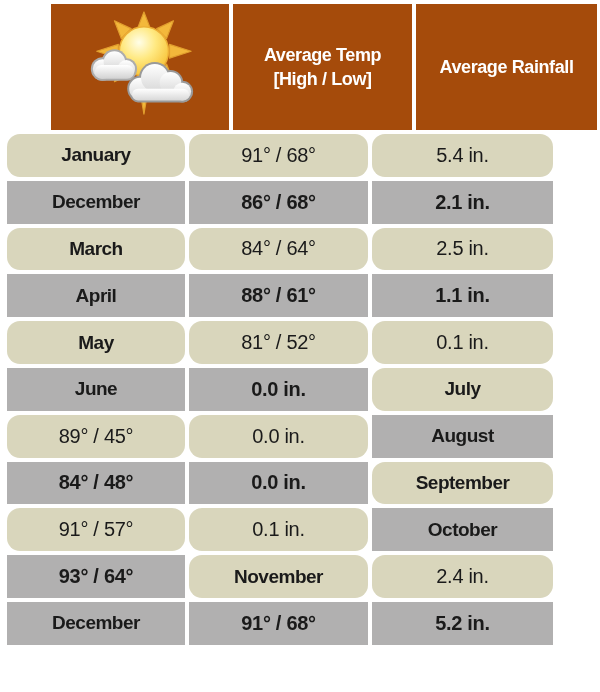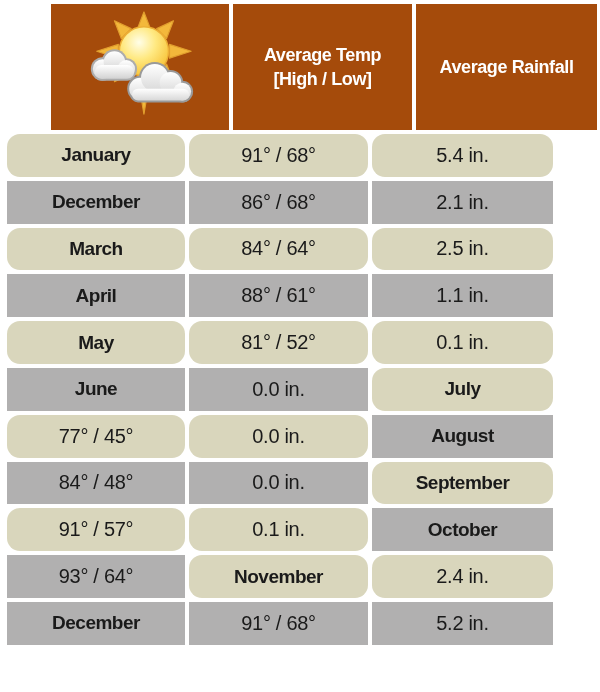--- a/index.html
+++ b/index.html
@@ -54,21 +54,21 @@
     font-size: 20px;
     letter-spacing: -0.3px;
     white-space: nowrap;
   }
   .cell.month {
     font-weight: 700;
     font-size: 19px;
     letter-spacing: -0.5px;
   }
   .beige { background: var(--row-beige, #d9d6bc); border-radius: 13px; }
-  .gray  { background: var(--row-gray,  #b1b0b0); }
+  .gray  { background: var(--row-gray,  #b1b0b0); font-weight: bold; }
   .icon-box {
     width: 122px;
     height: 120px;
     display: flex;
     align-items: center;
     justify-content: center;
   }
   svg { display: block; }
 </style>
 </head>
@@ -166,21 +166,21 @@
     <div class="cell rain gray">1.1 in.</div>
 
     <div class="cell month beige">May</div>
     <div class="cell temp beige">81° / 52°</div>
     <div class="cell rain beige">0.1 in.</div>
 
     <div class="cell month gray">June</div>
     <div class="cell rain gray">0.0 in.</div>
 
     <div class="cell month beige">July</div>
-    <div class="cell temp beige">77° / 45°</div>
+    <div class="cell temp beige">89° / 45°</div>
     <div class="cell rain beige">0.0 in.</div>
 
     <div class="cell month gray">August</div>
     <div class="cell temp gray">84° / 48°</div>
     <div class="cell rain gray">0.0 in.</div>
 
     <div class="cell month beige">September</div>
     <div class="cell temp beige">91° / 57°</div>
     <div class="cell rain beige">0.1 in.</div>
 

